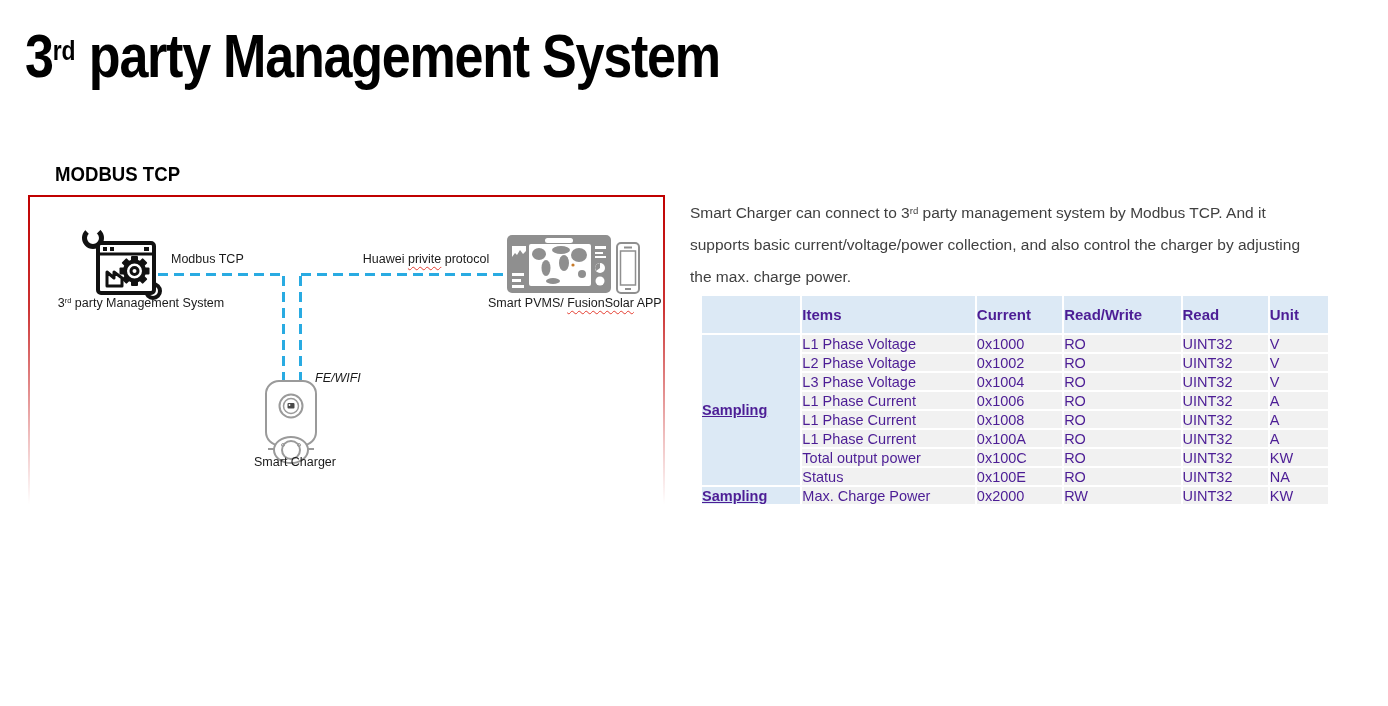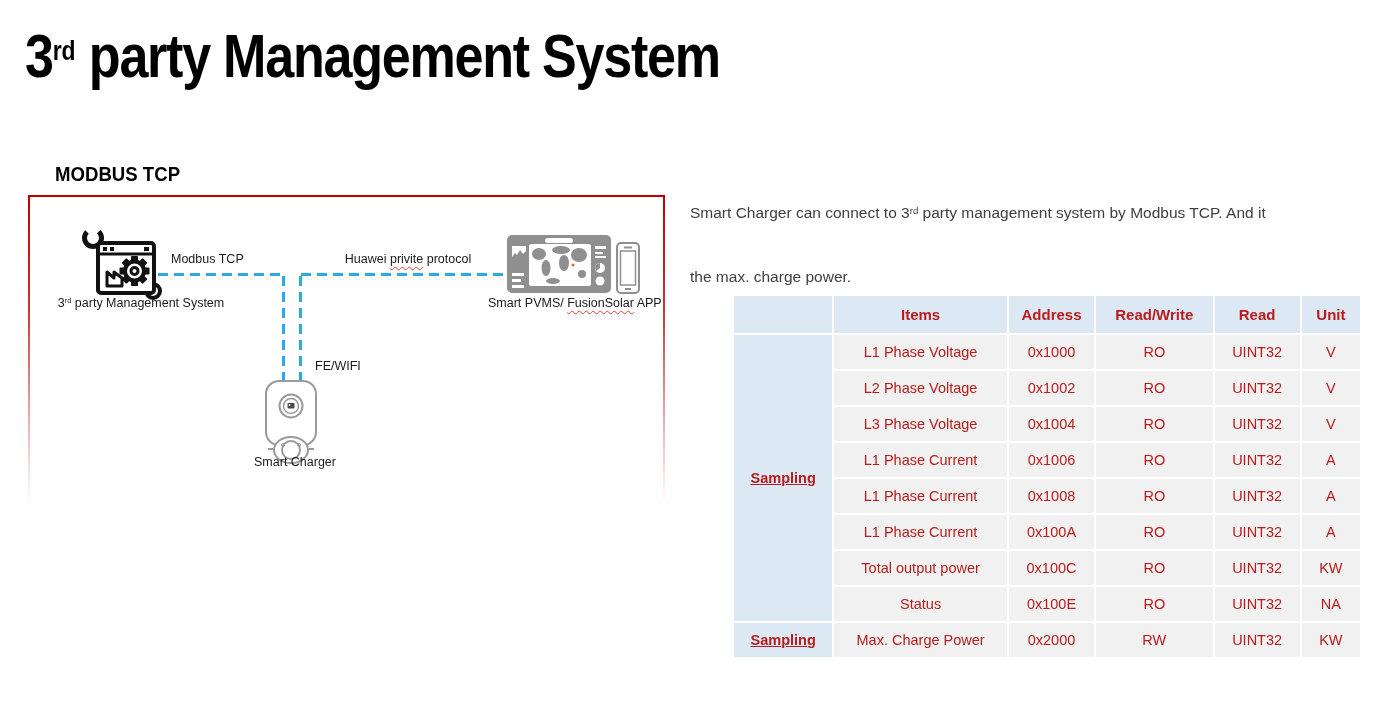--- a/index.html
+++ b/index.html
@@ -34,23 +34,23 @@
   .edge-left,.edge-right{
     position:absolute;top:0;width:2px;height:100%;
     background:linear-gradient(180deg,var(--frame-red) 0%,rgba(192,0,0,.8) 35%,rgba(192,0,0,.25) 75%,rgba(192,0,0,0) 96%);
   }
   .edge-left{left:0;} .edge-right{right:0;}
 
   .dlabel{position:absolute;font-size:12.5px;color:#1a1a1a;white-space:nowrap;}
   .dlabel sup{font-size:0.6em;vertical-align:0.5em;}
   .lbl-mgmt{left:22px;top:101px;width:182px;text-align:center;}
   .lbl-modbus{left:143px;top:57px;}
-  .lbl-huawei{left:312px;top:57px;width:136px;text-align:center;}
+  .lbl-huawei{left:330px;top:57px;width:136px;text-align:center;}
   .lbl-pvms{left:460px;top:101px;width:176px;text-align:left;}
-  .lbl-fewifi{left:287px;top:164px;}
+  .lbl-fewifi{left:287px;top:176px;font-style:italic;}
   .lbl-charger{left:220px;top:260px;width:88px;text-align:right;}
   .misspell{
     text-decoration-line:underline;text-decoration-style:wavy;
     text-decoration-color:#e43d30;text-decoration-thickness:1px;text-underline-offset:3px;
   }
 
   
   .dash{position:absolute;}
   .dash-h{height:3px;background:repeating-linear-gradient(90deg,var(--link-cyan) 0 10px,transparent 10px 16px);}
   .dash-v{width:3px;background:repeating-linear-gradient(180deg,var(--link-cyan) 0 10px,transparent 10px 16px);}
@@ -66,26 +66,26 @@
   .icon-charger{left:235px;top:184px;}
 
   
   .description{
     position:absolute;left:690px;top:195px;width:695px;
     font-size:15.5px;line-height:32px;color:#404040;
   }
   .description sup{font-size:0.62em;vertical-align:0.45em;}
 
   table.reg-table{
-    position:absolute;left:732px;top:294px;width:630px;
+    position:absolute;left:700px;top:294px;width:630px;
     border-collapse:separate;border-spacing:2px;table-layout:fixed;
-    font-size:14.5px;text-align:center;color:#b91c1c;
+    font-size:14.5px;text-align:left;color:#4c1d95;
   }
   .reg-table th{background:var(--header-bg);font-weight:bold;font-size:15px;height:37px;}
-  .reg-table td{background:var(--row-bg);height:34px;font-weight:normal;}
+  .reg-table td{background:var(--row-bg);height:17px;font-weight:normal;}
   .reg-table td.group-cell{background:var(--header-bg);font-weight:bold;text-decoration:underline;}
 </style>
 </head>
 <body>
 
 <div class="slide">
 
   <h1 class="slide-title"><span>3</span><sup>rd</sup><span> party Management System</span></h1>
 
   <div class="section-heading">MODBUS TCP</div>
@@ -173,36 +173,36 @@
 
     <div class="dlabel lbl-huawei"><span>Huawei </span><span class="misspell">privite</span><span> protocol</span></div>
 
     <div class="dlabel lbl-pvms"><span>Smart PVMS/ </span><span class="misspell">FusionSolar</span><span> APP</span></div>
 
     <div class="dlabel lbl-fewifi">FE/WIFI</div>
 
     <div class="dlabel lbl-charger">Smart Charger</div>
   </div>
 
-  <p class="description"><span>Smart Charger can connect to 3</span><sup>rd</sup><span> party management system by Modbus TCP. And it</span><br><br><span>the max. charge power.</span></p>
+  <p class="description"><span>Smart Charger can connect to 3</span><sup>rd</sup><span> party management system by Modbus TCP. And it</span><br><span>supports basic current/voltage/power collection, and also control the charger by adjusting</span><br><span>the max. charge power.</span></p>
 
   <table class="reg-table">
     <colgroup>
       <col style="width:98px">
         <col style="width:172px">
         <col style="width:85px">
       <col style="width:116px">
         <col style="width:85px">
         <col style="width:58px">
     </colgroup>
     <thead>
       <tr>
         <th></th>
         <th>Items</th>
-        <th>Address</th>
+        <th>Current</th>
         <th>Read/Write</th>
         <th>Read</th>
         <th>Unit</th>
       </tr>
     </thead>
     <tbody>
         <tr>
           <td class="group-cell" rowspan="8">Sampling</td>
           <td>L1 Phase Voltage</td>
           <td>0x1000</td>

